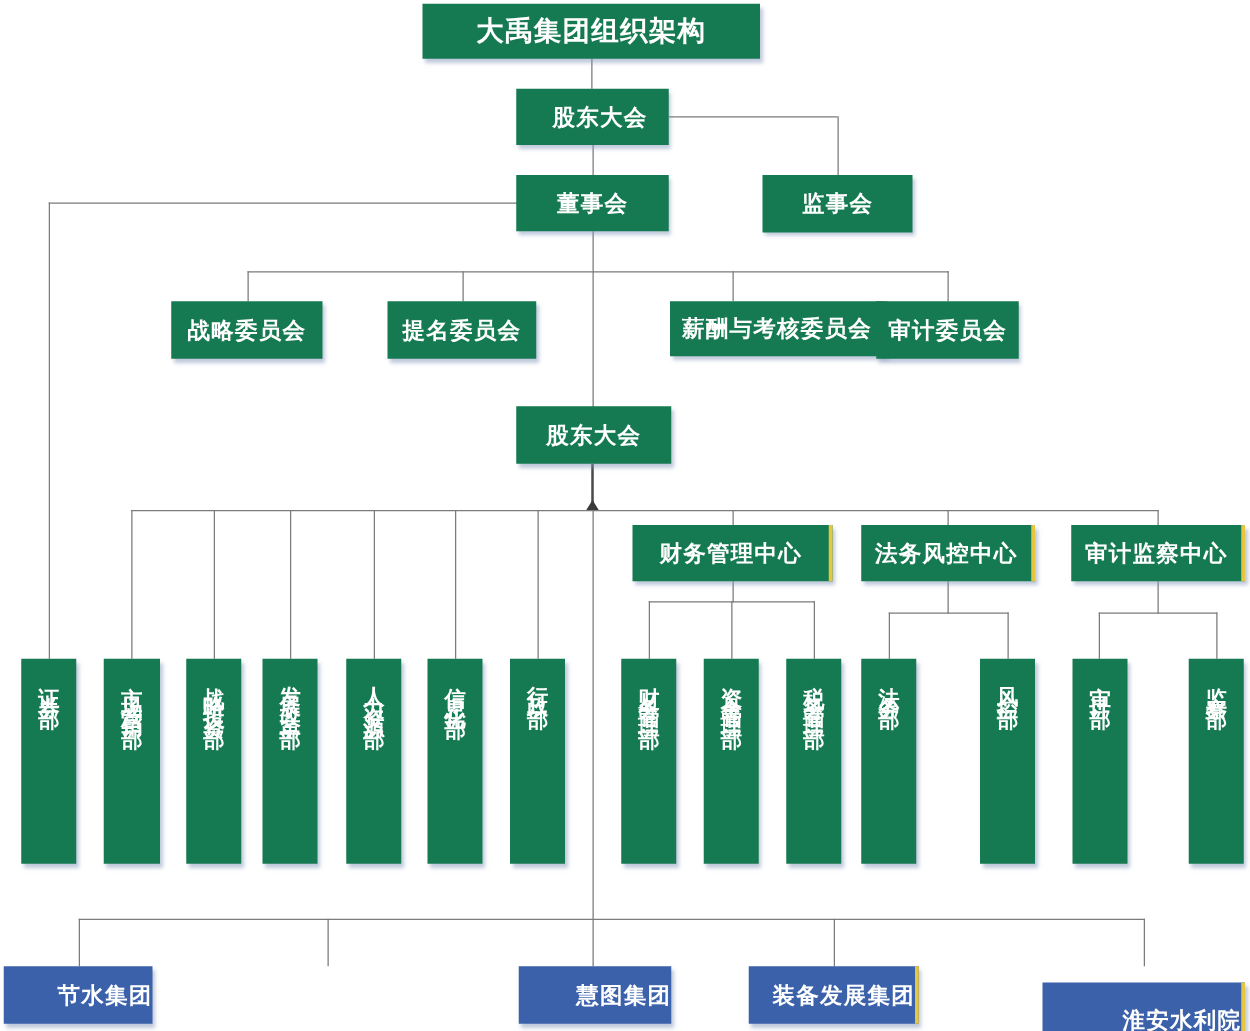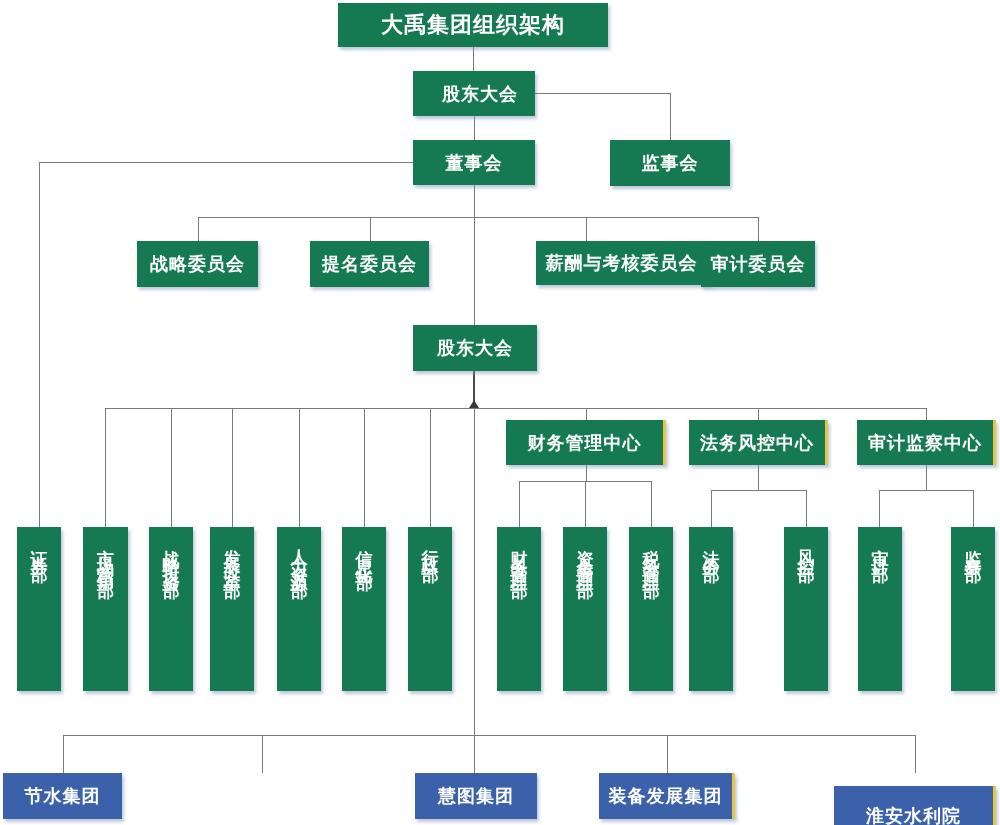--- a/index.html
+++ b/index.html
@@ -7,21 +7,21 @@
     position:relative;width:1000px;height:825px;background:#ffffff;
     font-family:"Liberation Sans","DejaVu Sans",sans-serif;overflow:hidden;
   }
   .node{
     position:absolute;box-sizing:border-box;background:#157A52;color:#ffffff;
     font-weight:bold;display:flex;align-items:center;justify-content:center;
     box-shadow:2px 3px 3px rgba(130,150,185,.5);text-align:center;
   }
   .hbox{font-size:18px;letter-spacing:1px;}
   .title{font-size:22px;letter-spacing:1px;}
-  .blue{background:#3A61A9;}
+  .blue{background:#3A61A9;justify-content:flex-end;}
   .hl{border-right:3px solid #E6C540;}
   .vbox{align-items:flex-start;padding-top:9px;}
   .vbox .lbl{
     writing-mode:vertical-lr;text-orientation:upright;
     font-size:17px;letter-spacing:8px;line-height:1;
   }
   .line{position:absolute;background:#7b7b7b;}
   .hline{height:1px;}
   .vline{width:1px;}
   .dark{background:#4a4a4a;width:2px;}

